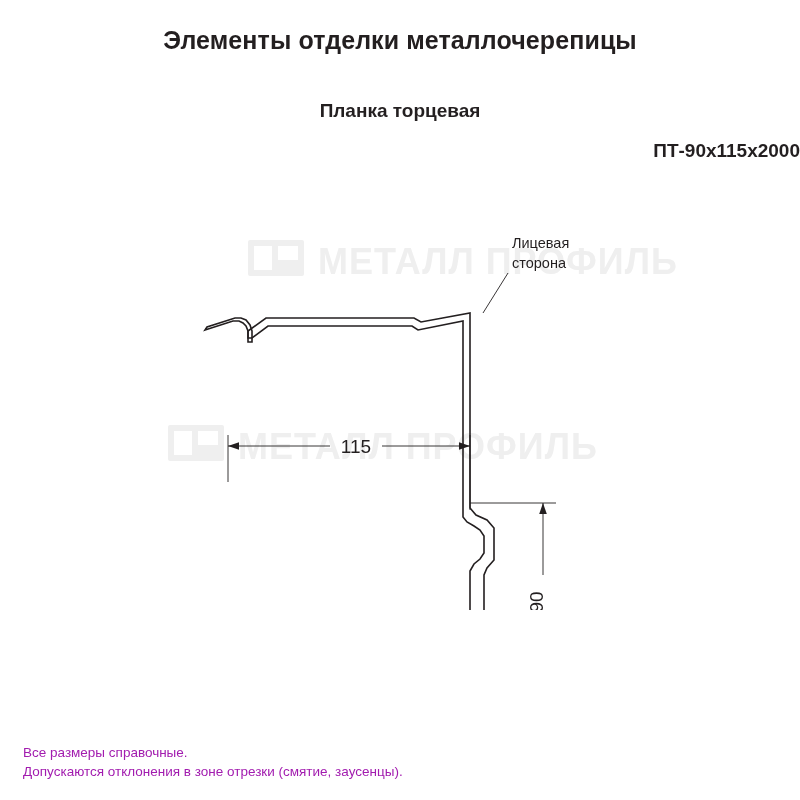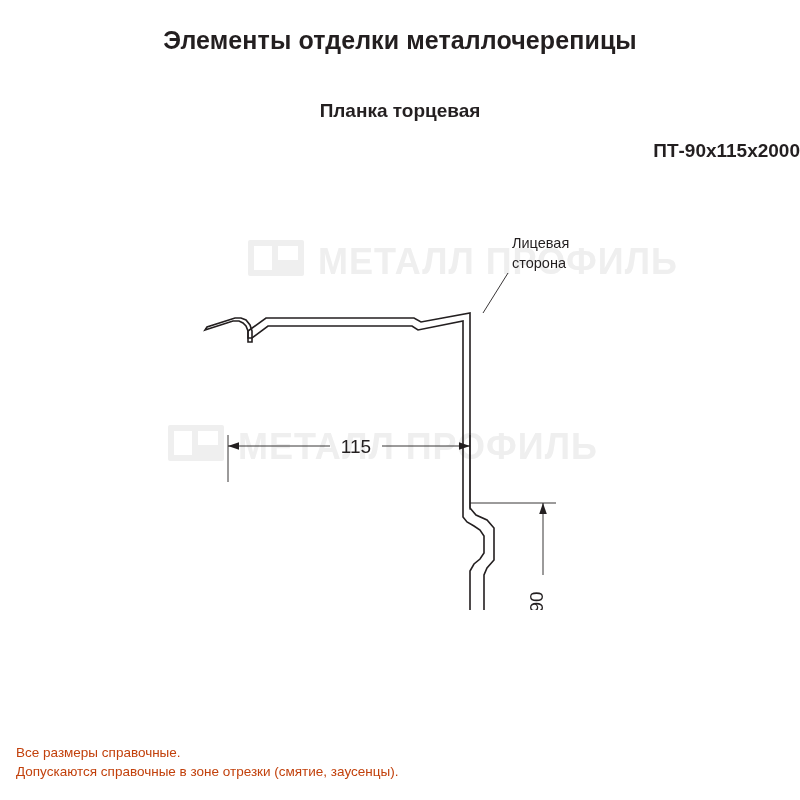--- a/index.html
+++ b/index.html
@@ -59,25 +59,25 @@
   .watermark {
     position: absolute;
     left: 0;
     top: 190px;
     width: 800px;
     height: 400px;
     pointer-events: none;
   }
   .footnotes {
     position: absolute;
-    left: 16px;
+    left: 23px;
     bottom: 18px;
     font-size: 13.5px;
     line-height: 1.45;
-    color: #c2410c;
+    color: #a21caf;
   }
   .footnotes div {
     white-space: nowrap;
   }
   .dim-label {
     font-family: "Liberation Sans", sans-serif;
     font-size: 19px;
     fill: #231f20;
   }
   .face-label {
@@ -229,16 +229,16 @@
          L 418 140
          L 412 136
          L 268 136
          L 252 148
          L 248 148
          Z"></path>
   </svg>
 
   <div class="footnotes">
     <div>Все размеры справочные.</div>
-    <div>Допускаются справочные в зоне отрезки (смятие, заусенцы).</div>
+    <div>Допускаются отклонения в зоне отрезки (смятие, заусенцы).</div>
   </div>
 
 </div>
 
 </body></html>

